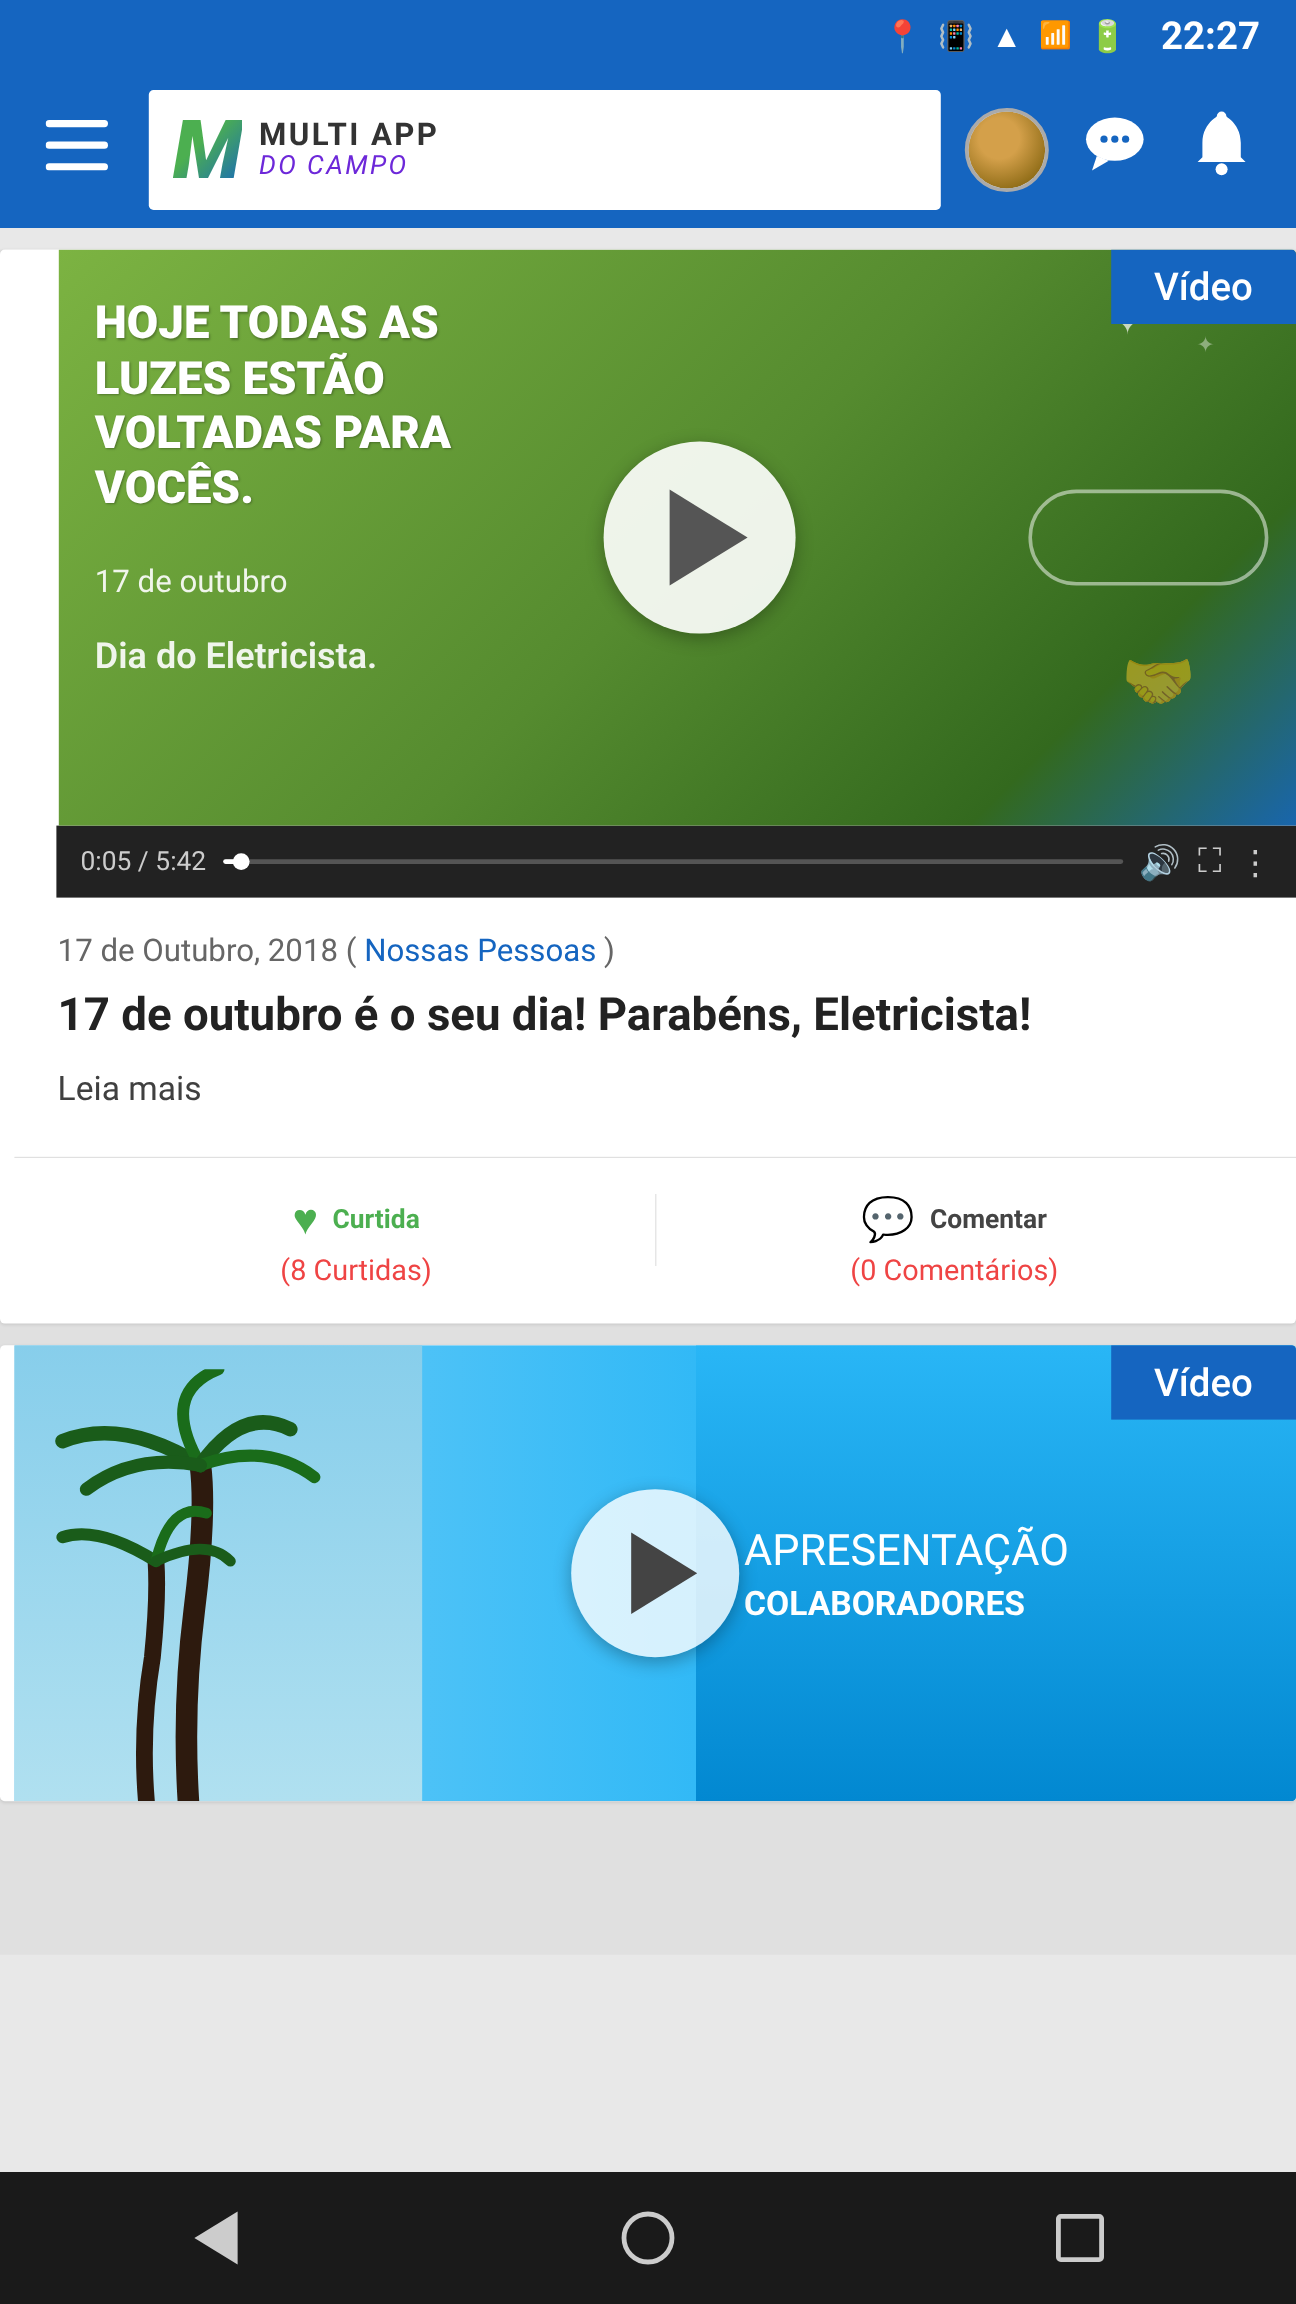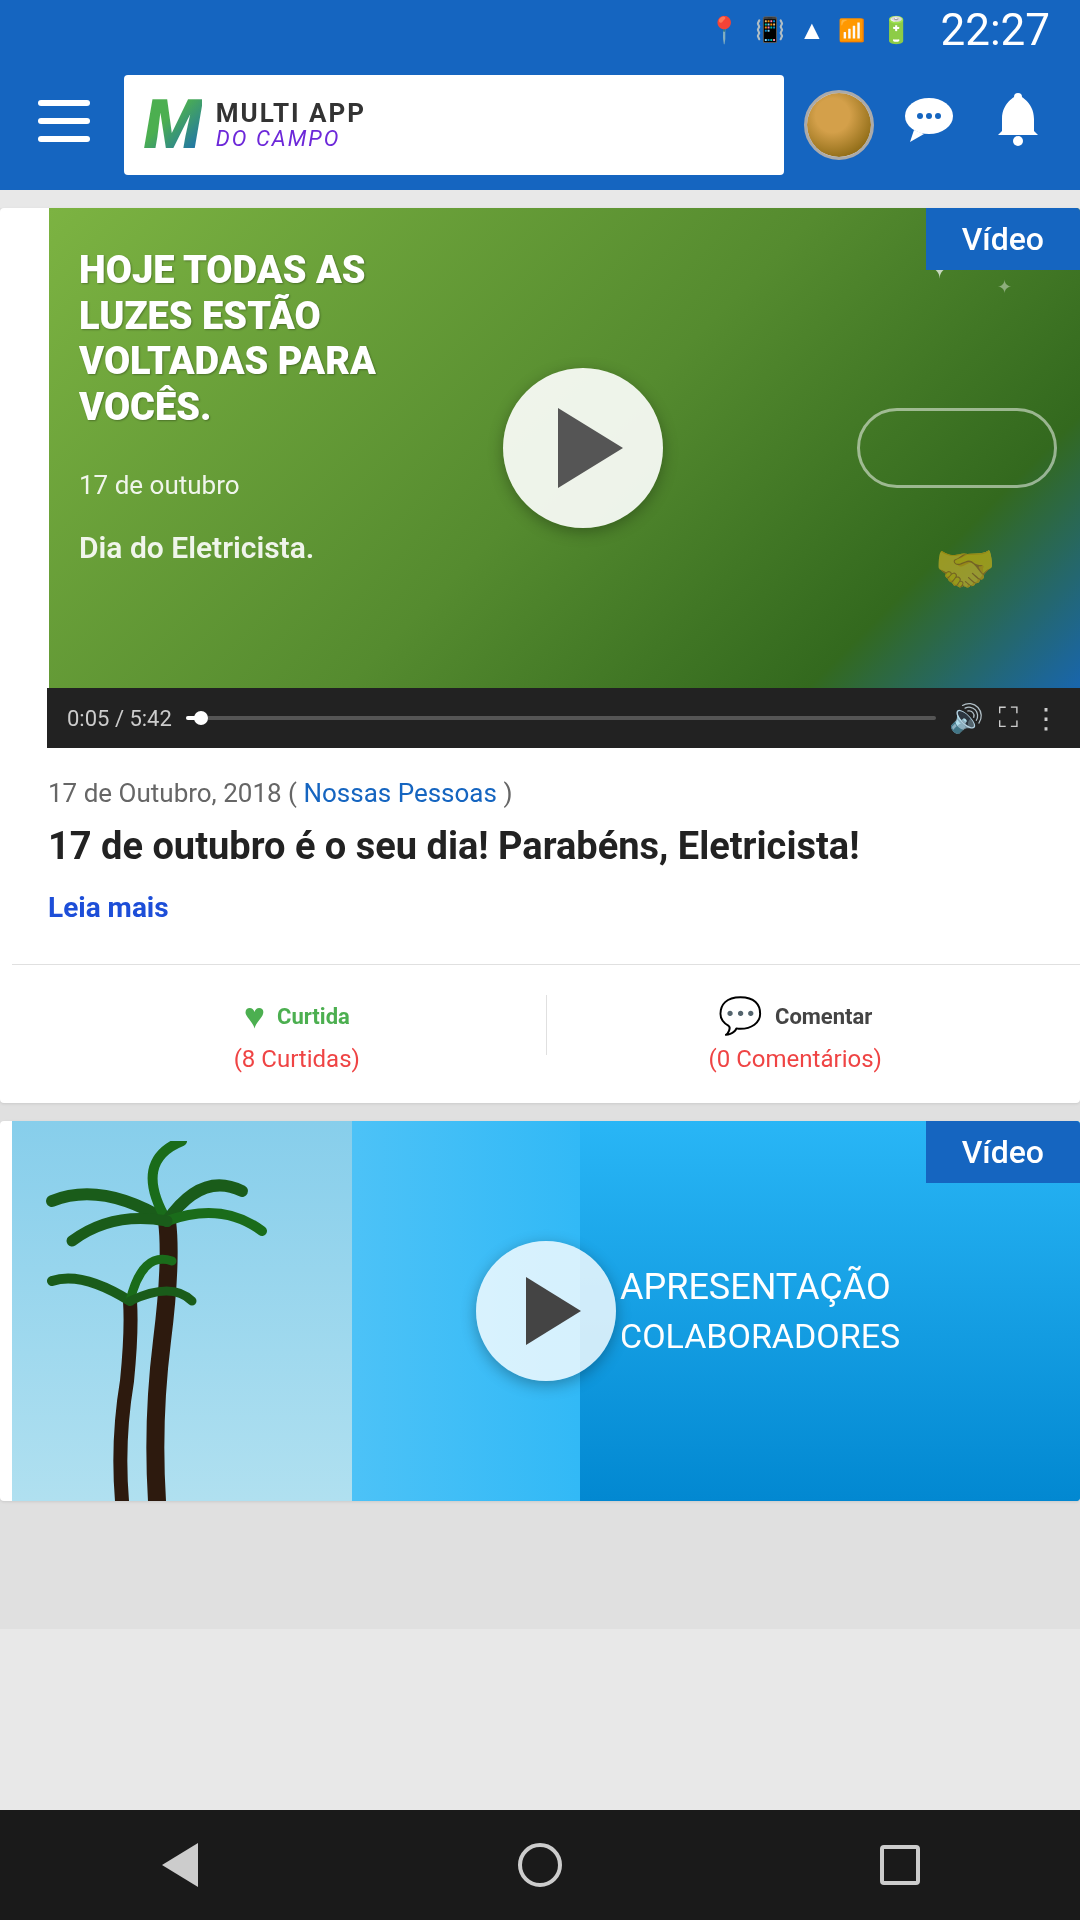--- a/index.html
+++ b/index.html
@@ -24,22 +24,22 @@
       padding: 0 30px;
       gap: 18px;
     }
     .status-bar .status-icons {
       display: flex;
       align-items: center;
       gap: 14px;
     }
     .status-bar .time {
       color: white;
-      font-size: 44px;
-      font-weight: 400;
+      font-size: 32px;
+      font-weight: 700;
       margin-left: 10px;
     }
     .status-icon {
       color: white;
       font-size: 26px;
     }
 
     
     .app-bar {
       width: 100%;
@@ -292,25 +292,24 @@
       text-decoration: none;
     }
     .post-title {
       font-size: 38px;
       font-weight: 700;
       color: #222;
       line-height: 1.3;
       margin-bottom: 20px;
     }
     .post-read-more {
-      color: #1d4ed8;
+      color: #404040;
       font-size: 28px;
       cursor: pointer;
       text-decoration: none;
-      font-weight: bold;
     }
 
     
     .post-divider {
       border: none;
       border-top: 1px solid #e0e0e0;
       margin: 20px 0;
     }
 
     
@@ -563,21 +562,21 @@
 
             <path d="M80 360 Q75 300 85 240 Q90 190 88 160" stroke="#2d1a0e" stroke-width="14" fill="none" stroke-linecap="round"></path>
             <path d="M88 160 Q40 130 10 140" stroke="#1a5c1a" stroke-width="10" fill="none" stroke-linecap="round"></path>
             <path d="M88 160 Q100 110 130 120" stroke="#1a6c1a" stroke-width="9" fill="none" stroke-linecap="round"></path>
             <path d="M88 160 Q130 140 150 160" stroke="#1a5c1a" stroke-width="9" fill="none" stroke-linecap="round"></path>
           </svg>
         </div>
 
         <div style="position:absolute;right:0;top:0;bottom:0;width:500px;background:linear-gradient(180deg,#29B6F6 0%,#0288D1 100%);display:flex;flex-direction:column;justify-content:center;align-items:flex-start;padding:40px;">
           <div style="color:white;font-size:36px;font-weight:400;line-height:1.4;">APRESENTAÇÃO</div>
-          <div style="color:white;font-size:34px;font-weight:400;line-height:1.4;">COLABORADORES</div>
+          <div style="color:white;font-size:28px;font-weight:700;line-height:1.4;">COLABORADORES</div>
         </div>
 
         <div class="play-button" style="width:140px;height:140px;background:rgba(255,255,255,0.8);">
           <div class="play-triangle" style="border-left-color:#444;border-top-width:34px;border-bottom-width:34px;border-left-width:55px;"></div>
         </div>
       </div>
     </div>
   </div>
 
   <div class="bottom-spacer"></div>

